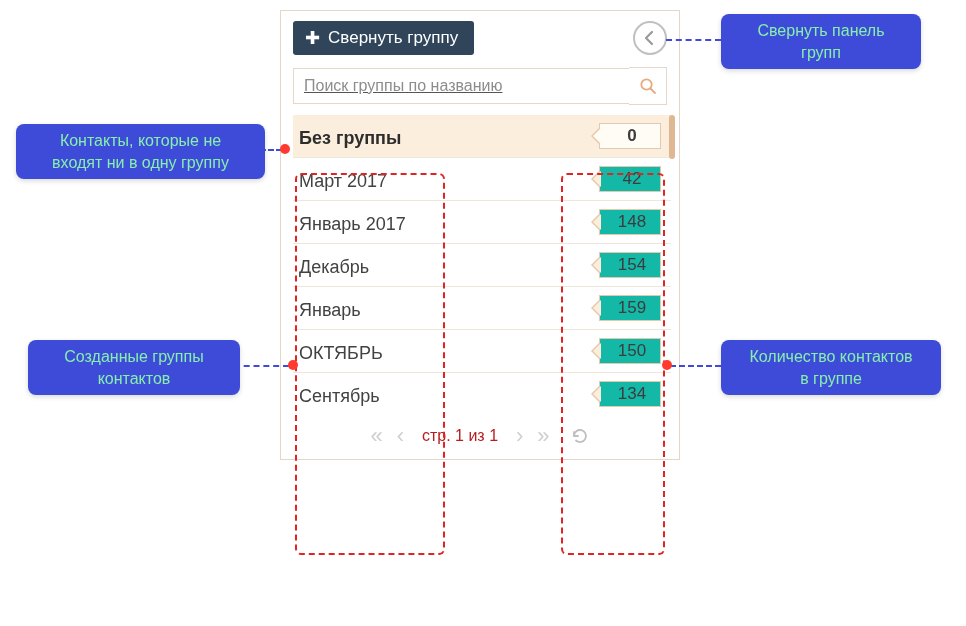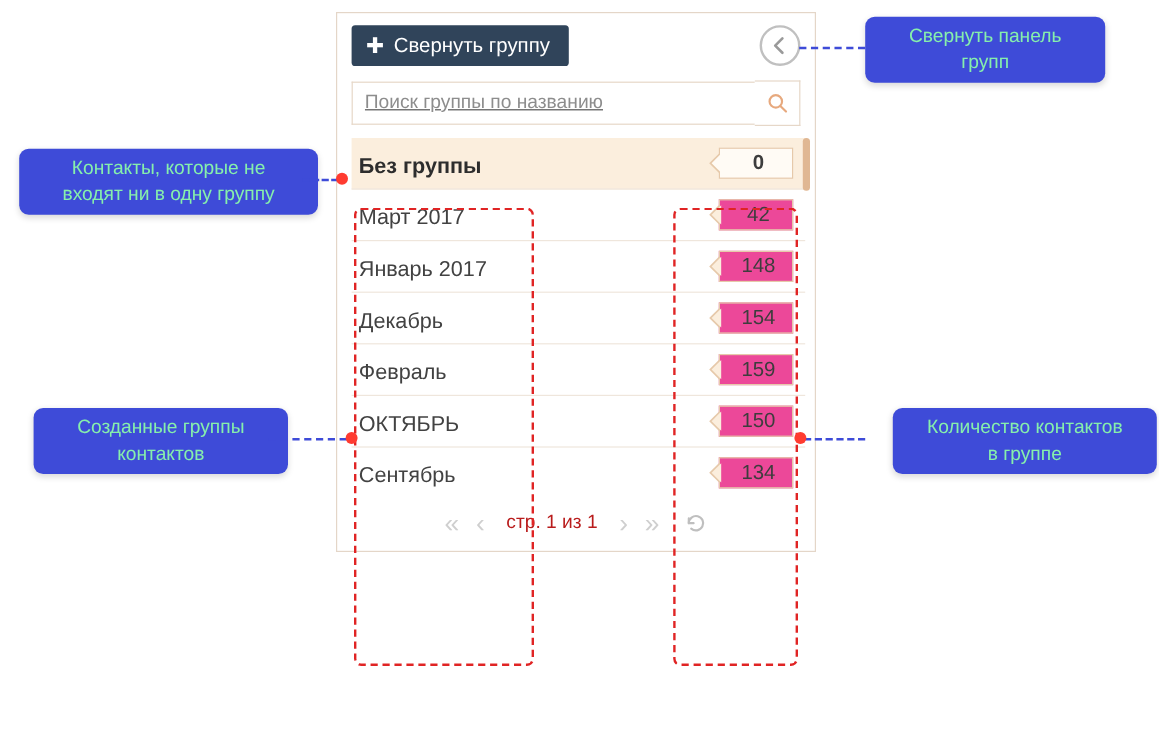--- a/index.html
+++ b/index.html
@@ -121,21 +121,21 @@
     background: #fbeedd;
     font-weight: 700;
     color: #2d2d2d;
   }
   .row .name { white-space: nowrap; overflow: hidden; text-overflow: ellipsis; }
 
   .count-tag {
     position: relative;
     min-width: 62px;
     text-align: center;
-    background: #ec4899;
+    background: #14b8a6;
     border: 1px solid #e6c9aa;
     padding: 2px 10px 2px 14px;
     font-size: 17px;
     color: #3d3d3d;
   }
   .count-tag::before {
     content: "";
     position: absolute;
     left: -9px;
     top: 50%;
@@ -261,21 +261,21 @@
     </div>
     <div class="row">
       <span class="name">Январь 2017</span>
       <span class="count-tag">148</span>
     </div>
     <div class="row">
       <span class="name">Декабрь</span>
       <span class="count-tag">154</span>
     </div>
     <div class="row">
-      <span class="name">Февраль</span>
+      <span class="name">Январь</span>
       <span class="count-tag">159</span>
     </div>
     <div class="row">
       <span class="name">ОКТЯБРЬ</span>
       <span class="count-tag">150</span>
     </div>
     <div class="row">
       <span class="name">Сентябрь</span>
       <span class="count-tag">134</span>
     </div>
@@ -306,16 +306,16 @@
 <div class="callout" style="left:6px; top:124px; width:249px;margin-left:10px;">Контакты, которые не
 входят ни в одну группу</div>
 <div class="leader" style="left:252px; top:149px; width:30px;"></div>
 <div class="dot" style="left:280px; top:144px;"></div>
 
 <div class="callout" style="left:28px; top:340px; width:212px;">Созданные группы
 контактов</div>
 <div class="leader" style="left:224px; top:365px; width:65px;"></div>
 <div class="dot" style="left:288px; top:360px;"></div>
 
-<div class="callout" style="left:721px; top:340px; width:220px;margin-left:23px;">Количество контактов
+<div class="callout" style="left:721px; top:340px; width:220px;">Количество контактов
 в группе</div>
 <div class="leader" style="left:670px; top:365px; width:51px;"></div>
 <div class="dot" style="left:662px; top:360px;"></div>
 
 </body></html>

